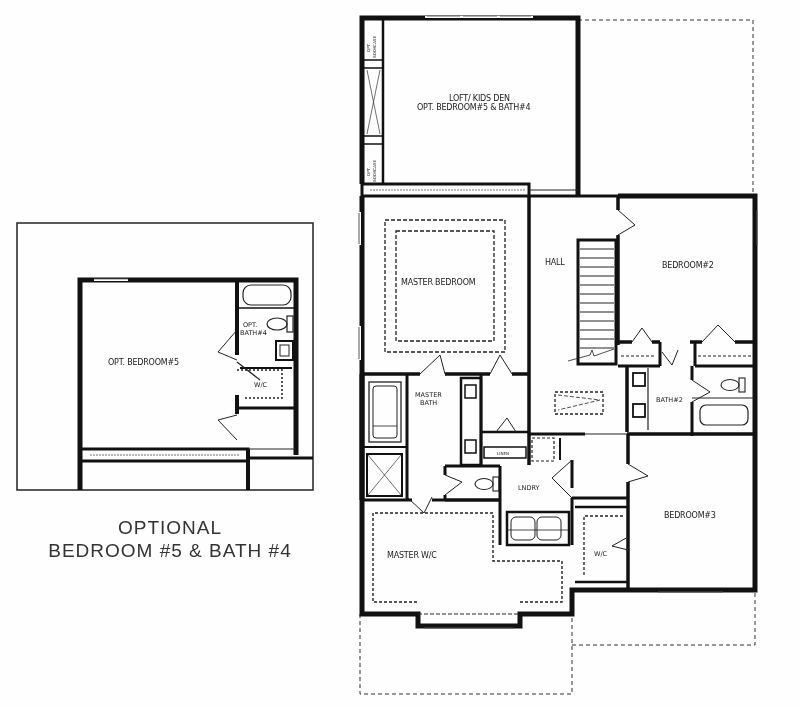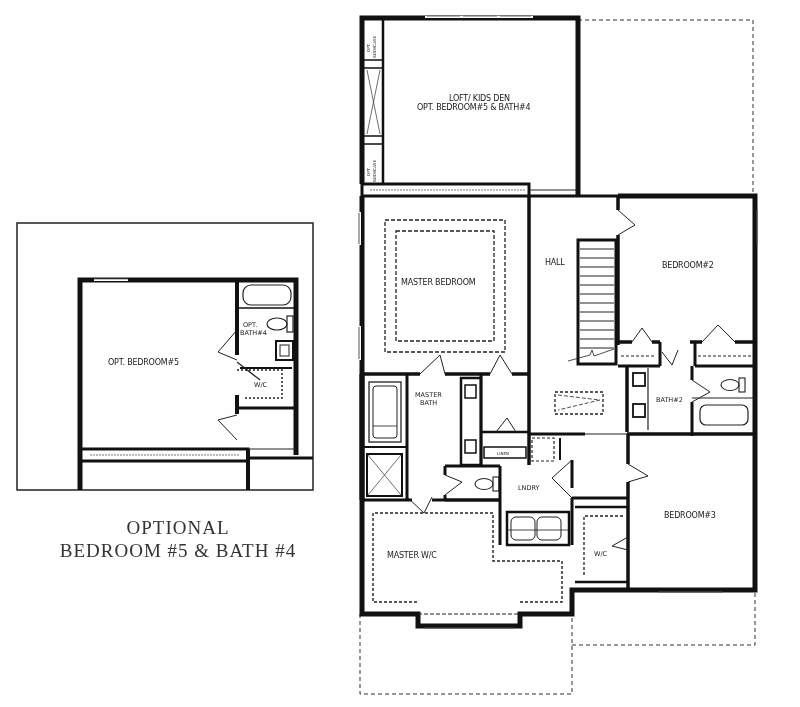--- a/index.html
+++ b/index.html
@@ -1,21 +1,21 @@
 <!DOCTYPE html>
 <html><head>
 <meta charset="utf-8">
 <style>
   html, body { margin:0; padding:0; background:#fefefe; }
   body { width:800px; height:707px; position:relative; overflow:hidden; font-family:"Liberation Sans", sans-serif; }
   svg { position:absolute; left:0; top:0; }
   .lbl { font-family:"DejaVu Sans", sans-serif; font-size:8px; fill:#1a1a1a; letter-spacing:-0.2px; }
   .lbl-sm { font-family:"DejaVu Sans", sans-serif; font-size:6.5px; fill:#1a1a1a; }
   .lbl-xs { font-family:"DejaVu Sans", sans-serif; font-size:4px; fill:#1a1a1a; }
-  .caption { position:absolute; left:8px; width:340px; text-align:center; font-family:Liberation Serif, serif; color:#333; font-size:19px; letter-spacing:1px; line-height:22px; }
+  .caption { position:absolute; left:0; width:340px; text-align:center; font-family:Liberation Sans, sans-serif; color:#333; font-size:19px; letter-spacing:1px; line-height:22px; }
 </style>
 </head>
 <body>
 
 <svg width="800" height="707" viewBox="0 0 800 707">
 
   <g>
     <rect x="17" y="223" width="296" height="267" fill="none" stroke="#222" stroke-width="1.5"></rect>
 
     <path d="M80,490 L80,280 L296,280 L296,455" fill="none" stroke="#111" stroke-width="5"></path>

